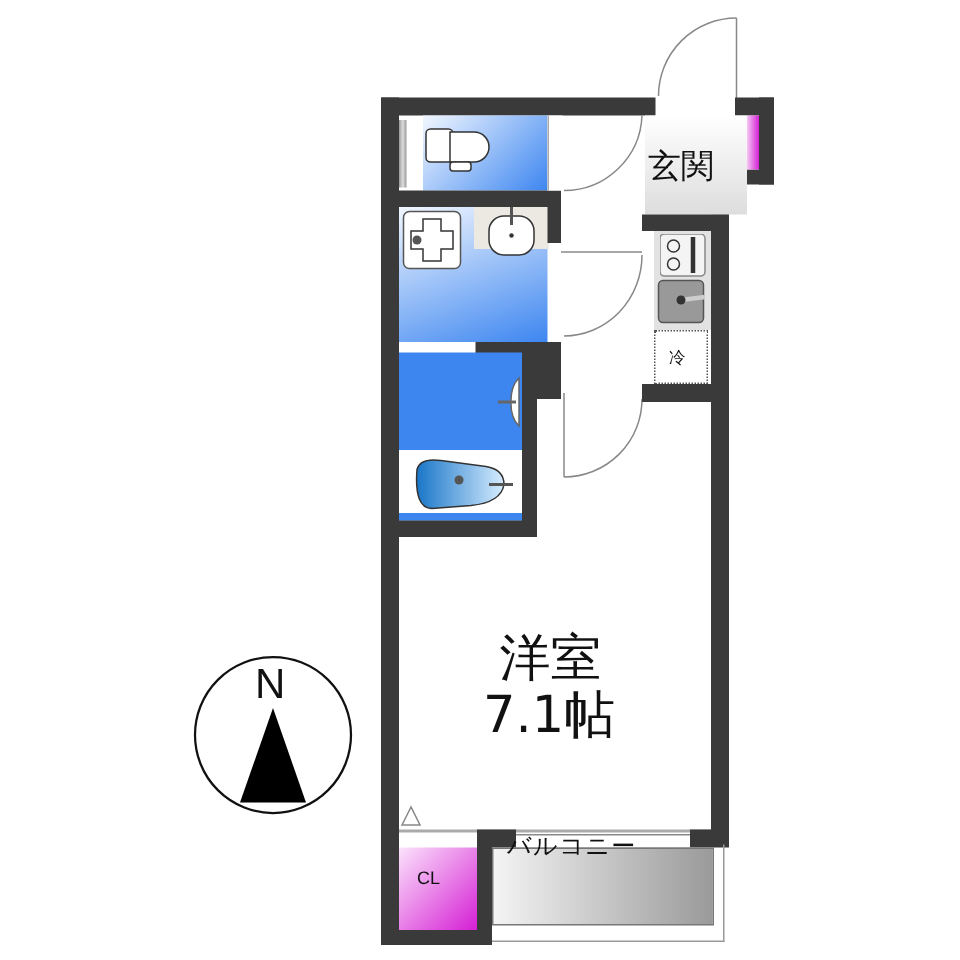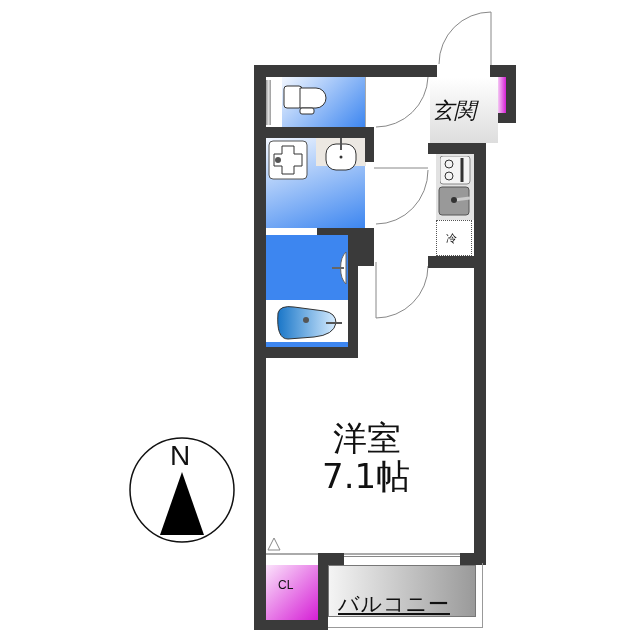--- a/index.html
+++ b/index.html
@@ -87,21 +87,21 @@
   <path d="M54 4 A52 54 0 0 1 2 58" fill="none" stroke="#888"></path>
   <line x1="0" y1="2" x2="54" y2="2" stroke="#888"></line>
 </svg>
 <svg class="abs" style="left:374px;top:260px;" width="56" height="62" viewBox="0 0 56 62">
   <line x1="2" y1="2" x2="2" y2="58" stroke="#888"></line>
   <path d="M54 6 A52 52 0 0 1 2 58" fill="none" stroke="#888"></path>
 </svg>
 
 <div class="abs" style="left:430px;top:77px;width:68px;height:66px;background:linear-gradient(180deg,#fff,#ddd);"></div>
 <div class="abs" style="left:498px;top:77px;width:8px;height:36px;background:linear-gradient(90deg,#f4c8f4,#d51fd5);"></div>
-<span class="label" style="left:432px;top:96px;font-size:22px;font-style:italic;">玄関</span>
+<span class="label" style="left:432px;top:96px;font-size:22px;">玄関</span>
 <div class="wall" style="left:428px;top:143px;width:46px;height:11px;"></div>
 
 <div class="abs" style="left:436px;top:154px;width:38px;height:66px;background:#e2e2e2;"></div>
 <svg class="abs" style="left:440px;top:156px;" width="32" height="30" viewBox="0 0 32 30">
   <rect x="0" y="0" width="30" height="28" rx="3" fill="#f4f4f4" stroke="#888"></rect>
   <circle cx="9" cy="8" r="4" fill="none" stroke="#333"></circle>
   <circle cx="9" cy="20" r="4" fill="none" stroke="#333"></circle>
   <line x1="22" y1="2" x2="22" y2="26" stroke="#333" stroke-width="3"></line>
 </svg>
 <svg class="abs" style="left:438px;top:186px;" width="34" height="30" viewBox="0 0 34 30">
@@ -121,13 +121,13 @@
 </svg>
 <div class="abs" style="left:266px;top:553px;width:208px;height:2px;background:#aaa;"></div>
 <div class="abs" style="left:266px;top:565px;width:52px;height:55px;background:linear-gradient(135deg,#fbe3fb,#d51fd5);"></div>
 <span class="label" style="left:278px;top:578px;font-size:12px;font-family:'Liberation Sans Narrow','Liberation Sans',sans-serif;">CL</span>
 <div class="wall" style="left:318px;top:553px;width:10px;height:77px;"></div>
 <div class="wall" style="left:328px;top:553px;width:16px;height:12px;"></div>
 <div class="abs" style="left:344px;top:556px;width:116px;height:8px;border-top:1px solid #888;border-bottom:1px solid #888;"></div>
 <div class="wall" style="left:460px;top:553px;width:26px;height:12px;"></div>
 <div class="abs" style="left:328px;top:565px;width:148px;height:52px;background:linear-gradient(90deg,#f4f4f4,#9a9a9a);border:1px solid #777;box-sizing:border-box;"></div>
 <div class="abs" style="left:328px;top:563px;width:155px;height:65px;border-right:1px solid #999;border-bottom:1px solid #999;box-sizing:border-box;"></div>
-<span class="label" style="left:338px;top:590px;font-size:21px;letter-spacing:1px;text-decoration:underline;">バルコニー</span>
+<span class="label" style="left:338px;top:554px;font-size:16px;letter-spacing:1px;">バルコニー</span>
 
 </body></html>

